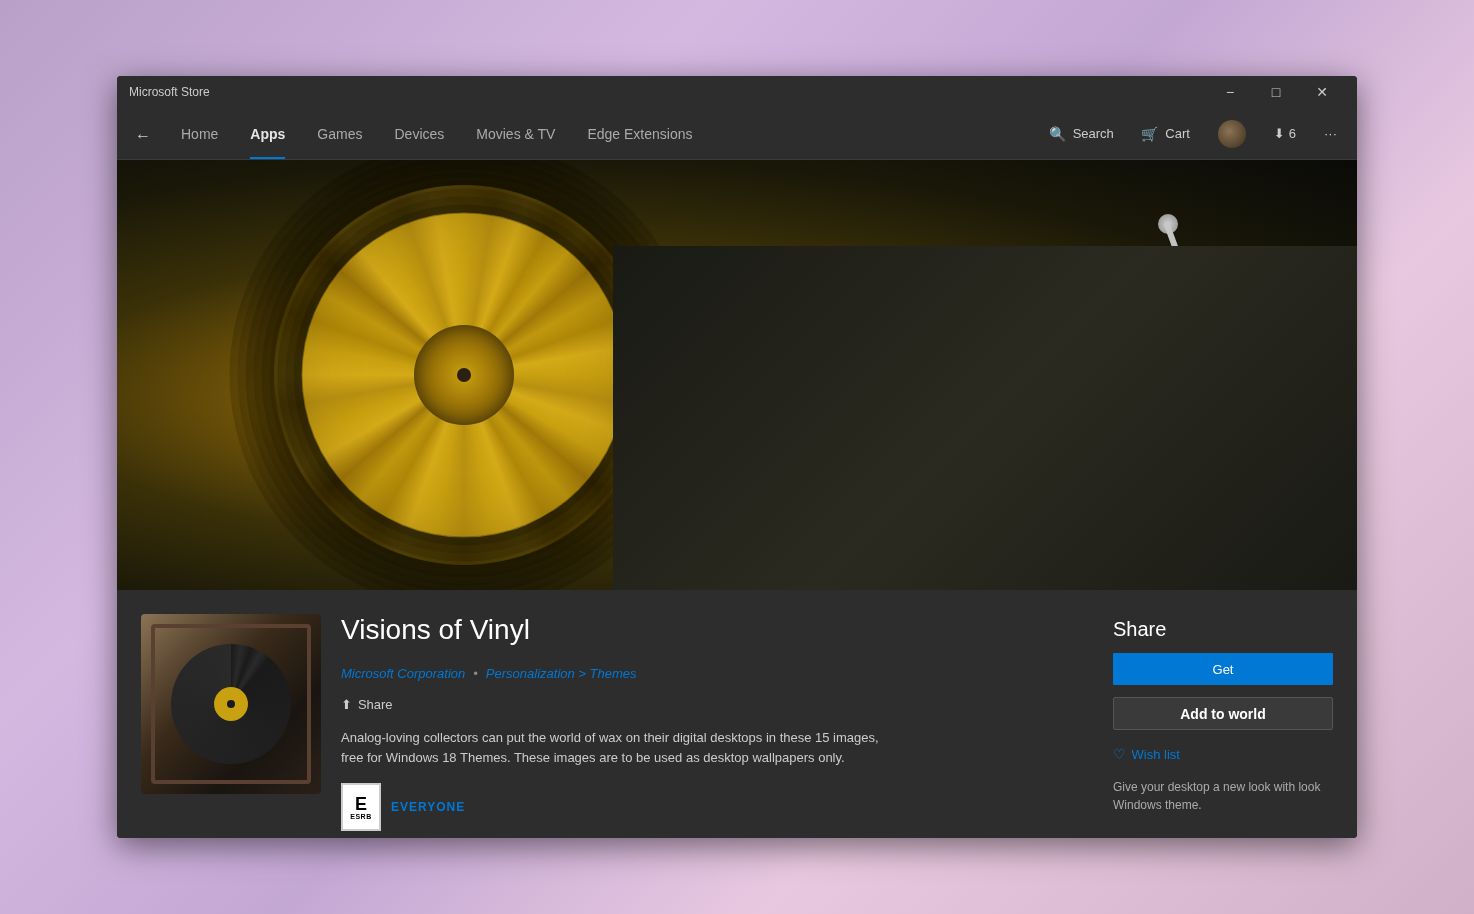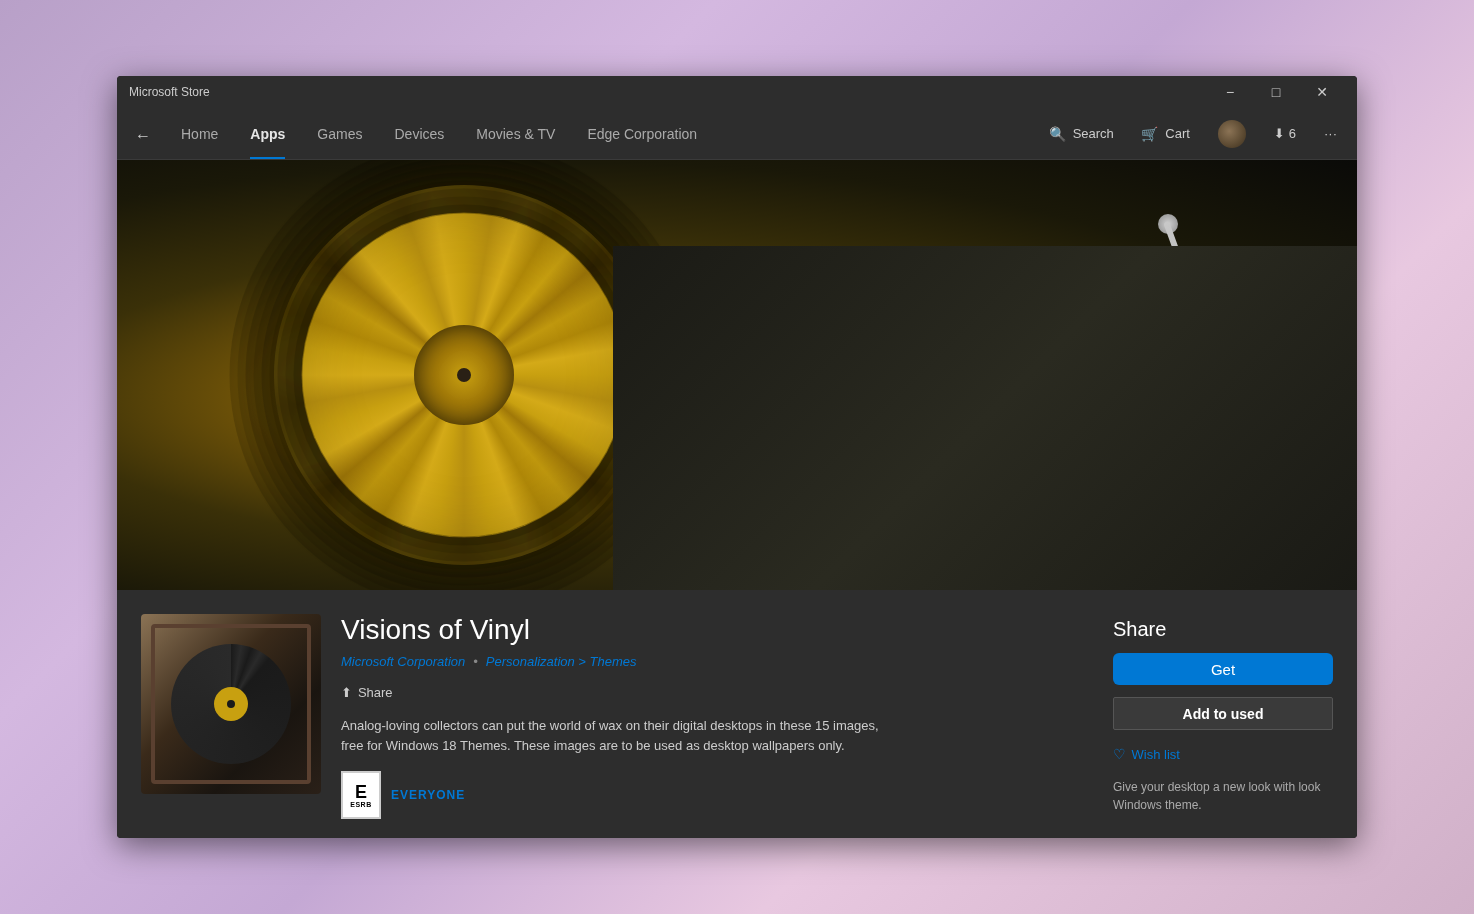--- a/index.html
+++ b/index.html
@@ -359,21 +359,21 @@
       z-index: 2;
     }
 
     .app-details {
       flex: 1;
     }
     .app-title {
       font-size: 28px;
       font-weight: 300;
       color: #ffffff;
-      margin-bottom: 8px;
+      margin-bottom: 20px;
     }
     .app-meta {
       display: flex;
       align-items: center;
       gap: 8px;
       margin-bottom: 12px;
       font-style: italic;
     }
     .app-publisher {
       color: #0078d4;
@@ -455,24 +455,24 @@
       color: #ffffff;
       font-size: 20px;
       font-weight: 400;
     }
     .get-btn {
       width: 100%;
       height: 44px;
       background: #0078d4;
       border: none;
       color: white;
-      font-size: 15px;
+      font-size: 13px;
       font-weight: 500;
       cursor: pointer;
-      border-radius: 6px;
+      border-radius: 1px;
     }
     .add-to-cart-btn {
       width: 100%;
       height: 44px;
       background: #3a3a3a;
       border: 1px solid #555;
       color: #ffffff;
       font-size: 14px;
       font-weight: 600;
       cursor: pointer;
@@ -514,21 +514,21 @@
   </div>
 
   <div class="nav-bar">
     <button class="nav-back">←</button>
     <nav class="nav-links">
       <a class="nav-link">Home</a>
       <a class="nav-link active">Apps</a>
       <a class="nav-link">Games</a>
       <a class="nav-link">Devices</a>
       <a class="nav-link">Movies &amp; TV</a>
-      <a class="nav-link">Edge Corporation</a>
+      <a class="nav-link">Edge Extensions</a>
     </nav>
     <div class="nav-actions">
       <button class="nav-action-btn">
         <span class="nav-action-icon">🔍</span>
         <span>Search</span>
       </button>
       <button class="nav-action-btn">
         <span class="nav-action-icon">🛒</span>
         <span>Cart</span>
       </button>
@@ -606,21 +606,21 @@
             <span class="esrb-label">ESRB</span>
           </div>
           <span class="esrb-rating-text">EVERYONE</span>
         </div>
       </div>
     </div>
 
     <div class="right-panel">
       <span class="price-label">Share</span>
       <button class="get-btn">Get</button>
-      <button class="add-to-cart-btn">Add to used</button>
+      <button class="add-to-cart-btn">Add to world</button>
       <button class="wish-list-btn">
         <span class="wish-icon">♡</span>
         <span>Wish list</span>
       </button>
       <p class="theme-description">Give your desktop a new look with look Windows theme.</p>
     </div>
   </div>
 
 </div>
 

